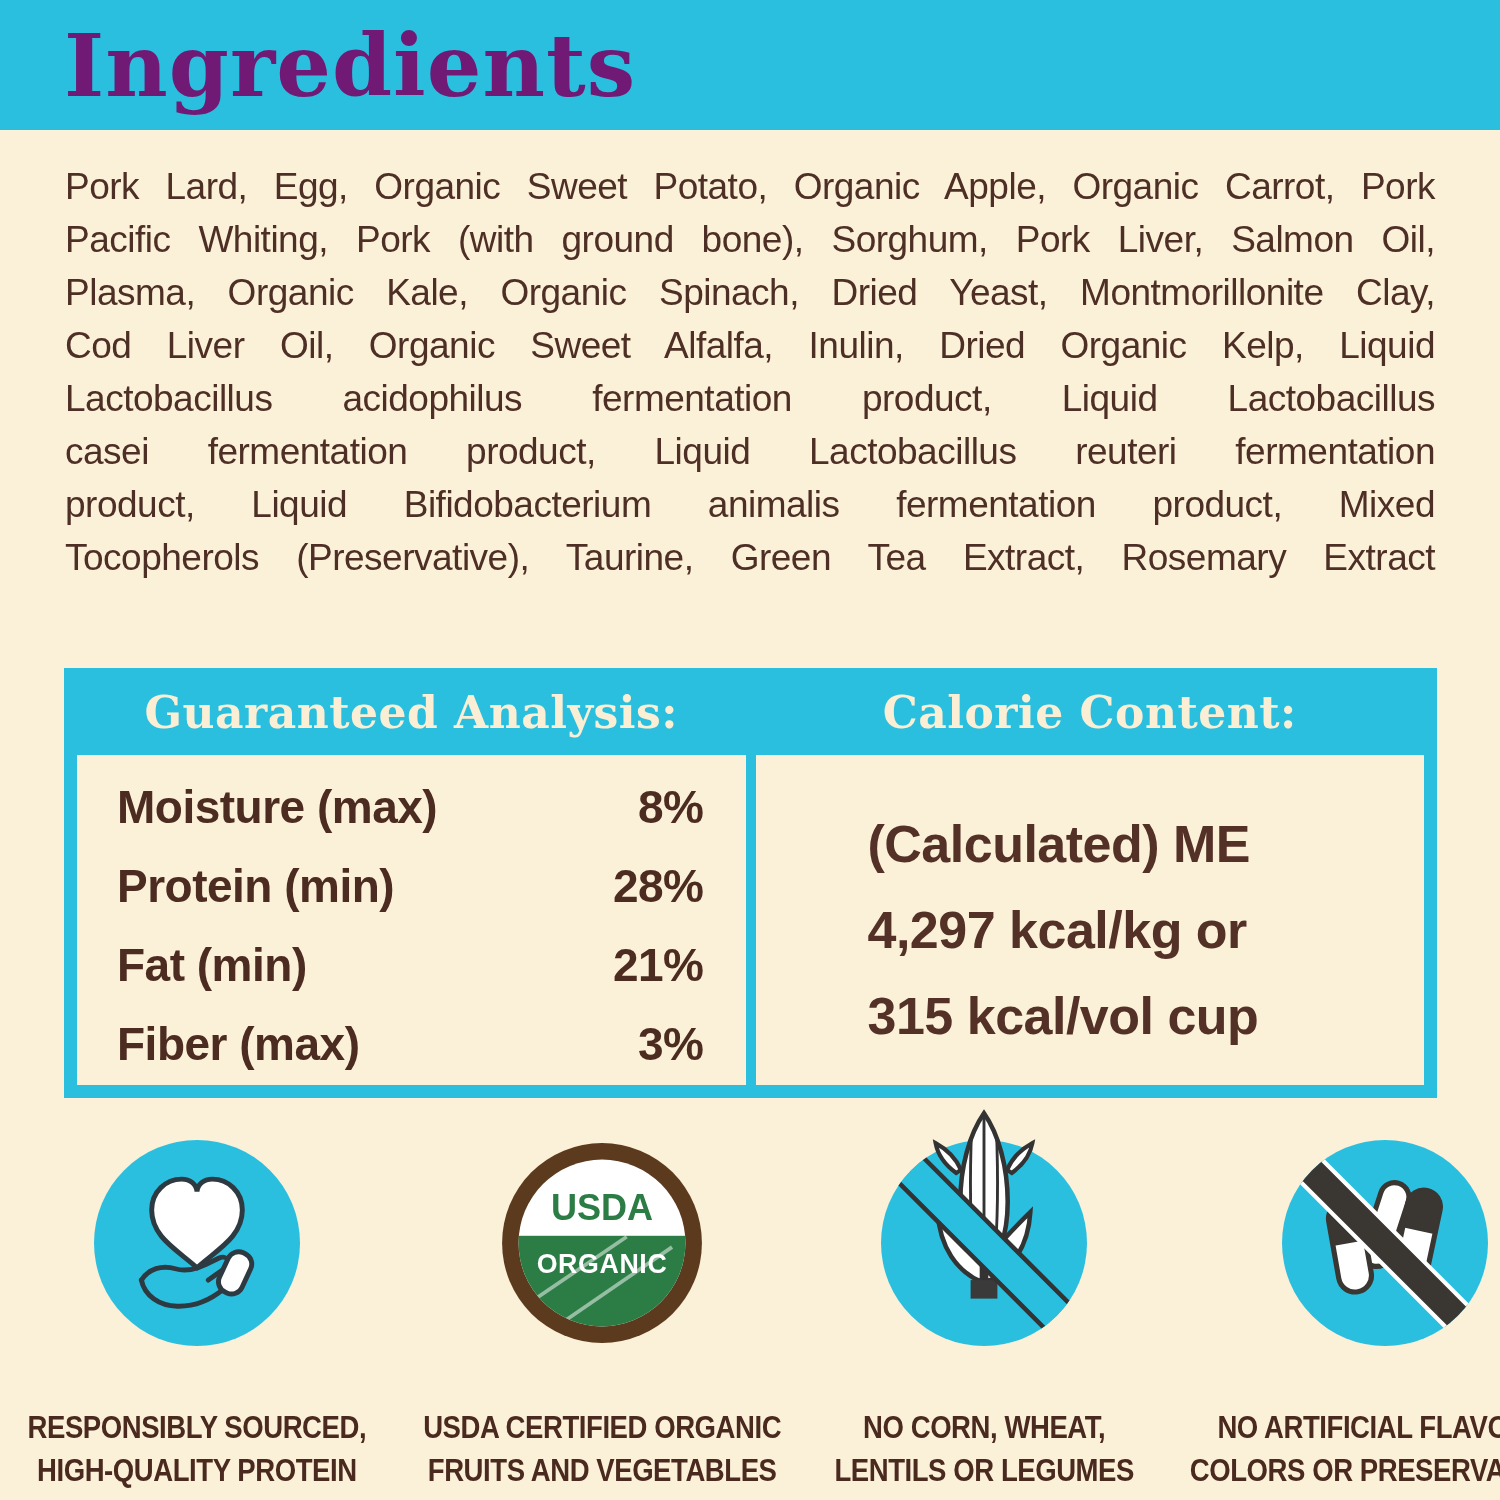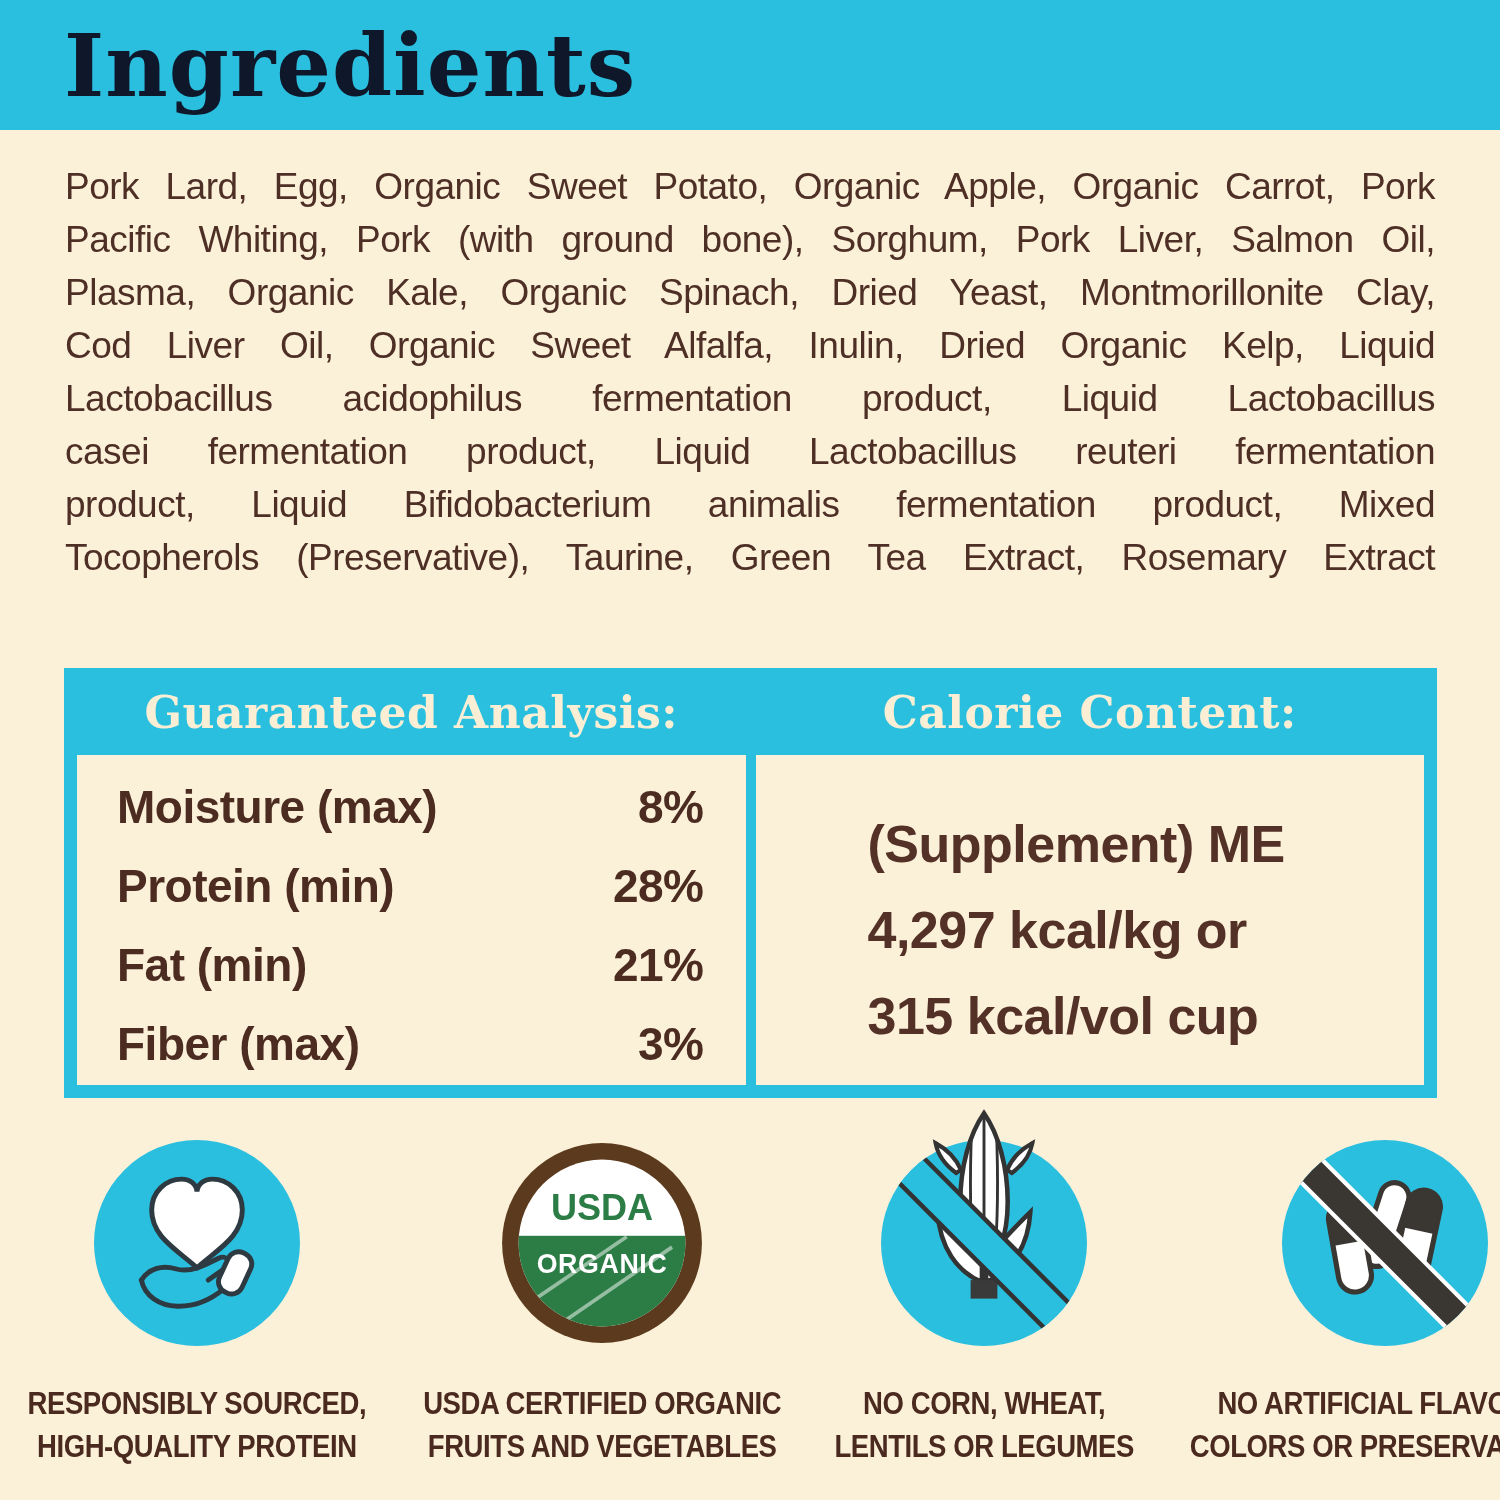--- a/index.html
+++ b/index.html
@@ -2,42 +2,42 @@
 <html><head>
 <meta charset="utf-8">
 <style>
   html,body{margin:0;padding:0;}
   .page{position:relative;width:1500px;height:1500px;background:#FBF0D8;overflow:hidden;
         font-family:"Liberation Sans",sans-serif;}
   
   .banner{position:absolute;top:0;left:0;width:1500px;height:130px;background:#2BBFDF;
           display:flex;align-items:center;}
   .banner h1{margin:0 0 0 64px;font-family:"DejaVu Serif",serif;font-weight:bold;
-             font-size:86px;color:#0f172a;letter-spacing:1px;}
+             font-size:86px;color:#701a75;letter-spacing:1px;}
   
   .ingredients{position:absolute;top:160px;left:65px;width:1370px;color:#4E2F25;}
   .ing-line{margin:0;font-size:37px;letter-spacing:-0.5px;line-height:53px;
             text-align:justify;text-align-last:justify;white-space:normal;}
   
   .info-boxes{position:absolute;top:668px;left:64px;width:1373px;background:#2BBFDF;
               box-sizing:border-box;padding:0 13px 13px;}
   .box-headers,.box-bodies{display:grid;grid-template-columns:1fr 1fr;gap:10px;}
   .box-headers h2{margin:0;height:87px;line-height:90px;text-align:center;
                   font-family:"DejaVu Serif",serif;font-weight:bold;font-size:44px;
                   color:#FAEFD4;letter-spacing:0.5px;}
   .panel{background:#FBF0D8;height:330px;box-sizing:border-box;}
   .ga-panel{padding:12px 42px 0 40px;}
   .ga-row{display:flex;justify-content:space-between;align-items:center;height:79px;}
   .ga-label,.ga-value{font-size:46px;font-weight:bold;color:#4C2C21;letter-spacing:-0.5px;}
   .cal-panel{padding:46px 20px 0 112px;}
   .cal-line{margin:0;font-size:52px;font-weight:bold;color:#543127;line-height:86px;
             letter-spacing:-0.5px;}
   
   .features{position:absolute;top:1140px;left:0;width:1500px;display:flex;}
-  .feature{flex:1;display:flex;flex-direction:column;align-items:center;}
+  .feature{flex:1;display:flex;flex-direction:column;align-items:center;gap:24px;}
   .feature svg{width:206px;height:206px;overflow:visible;display:block;}
   .caption{margin-top:36px;text-align:center;transform:scaleX(0.86);transform-origin:50% 50%;}
   .cap-line{margin:0;font-size:32px;font-weight:bold;color:#4A2A1F;line-height:43px;
             letter-spacing:-0.5px;white-space:nowrap;}
 </style>
 </head>
 <body>
 
 <div class="page">
 
@@ -74,21 +74,21 @@
         <div class="ga-row">
           <span class="ga-label">Fat (min)</span>
           <span class="ga-value">21%</span>
         </div>
         <div class="ga-row">
           <span class="ga-label">Fiber (max)</span>
           <span class="ga-value">3%</span>
         </div>
       </div>
       <div class="panel cal-panel">
-        <p class="cal-line">(Supplement) ME</p>
+        <p class="cal-line">(Calculated) ME</p>
         <p class="cal-line">4,297 kcal/kg or</p>
         <p class="cal-line">315 kcal/vol cup</p>
       </div>
     </div>
   </section>
 
   <section class="features">
 
     <div class="feature">
       <svg viewBox="0 0 100 100">

